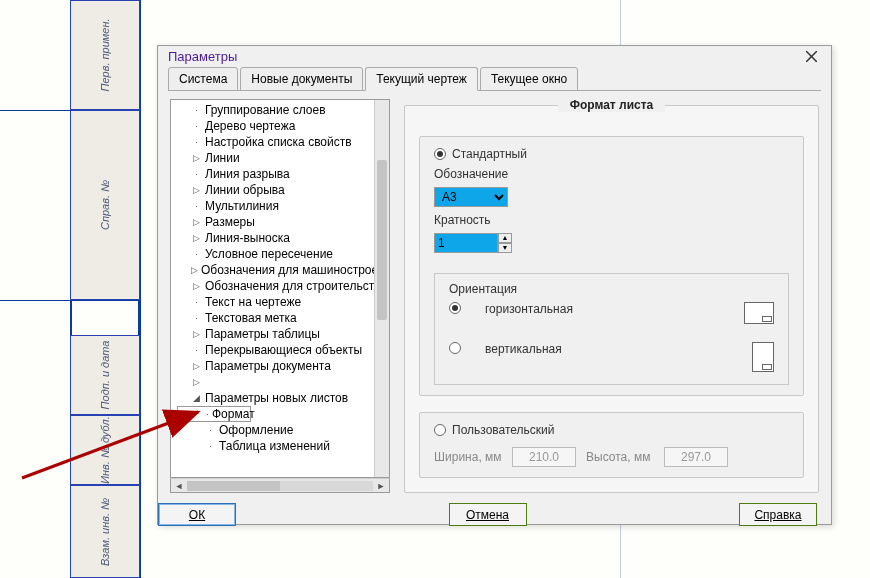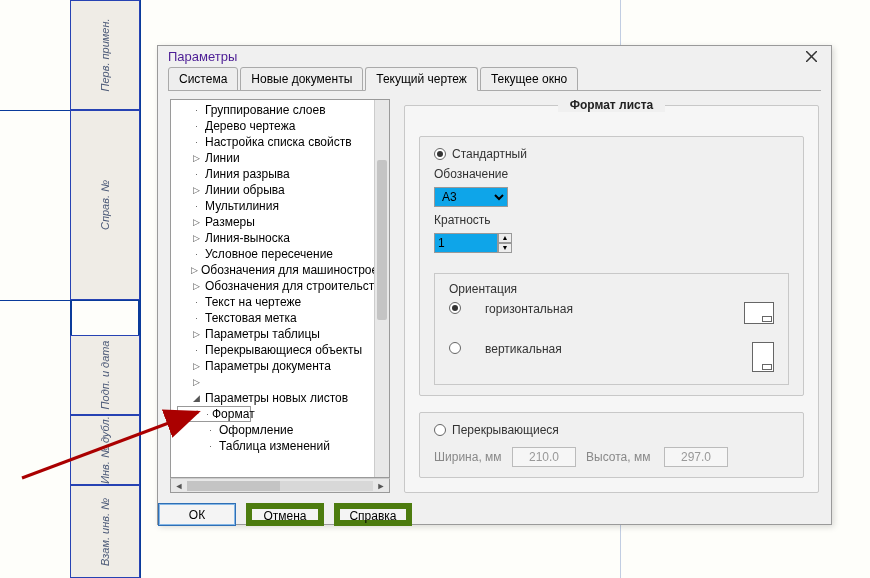--- a/index.html
+++ b/index.html
@@ -127,24 +127,24 @@
 .sheet-icon.h { width:30px; height:22px; }
 .sheet-icon.v { width:22px; height:30px; }
 .sheet-icon .tb { position:absolute; right:1px; bottom:1px; width:10px; height:6px; border:1px solid #666; }
 
 .custom-box { margin-top: 16px; border:1px solid #c8c8c8; padding: 10px 14px; background:#f0f0f0; border-radius:2px; }
 .dim-row { display:flex; align-items:center; gap: 10px; margin-top: 10px; }
 .dim-row .dim-lbl { color:#888; width:68px; }
 .dim-row .dim-val { width:64px; height:20px; border:1px solid #bbb; background:#f6f6f6; color:#999; text-align:center; line-height:18px; }
 
 .dlg-buttons {
-  display:flex; justify-content:flex-start; gap:10px; padding: 10px 14px 12px 0;
+  display:flex; justify-content:space-between; gap:10px; padding: 10px 14px 12px 0; text-decoration: underline;
 }
 .dlg-buttons button {
-  width: 78px; height: 23px; border:6px solid #4d7c0f; background:#f4f4f4; font-size:12px; cursor:pointer;
+  width: 78px; height: 23px; border:1px solid #4d7c0f; background:#f4f4f4; font-size:12px; cursor:pointer;
 }
 .dlg-buttons button.primary { border:1px solid #2f6fb5; box-shadow: inset 0 0 0 1px #85b7e6; }
 
 .annot-arrow {
   position:absolute; left:14px; top:400px; pointer-events:none; z-index:50;
 }
 .annot-arrow svg { overflow: visible; }
 </style>
 </head>
 <body>
@@ -341,21 +341,21 @@
               <div class="sheet-icon v">
                   <div class="tb"></div>
                 </div>
             </div>
           </div>
         </div>
 
         <div class="custom-box">
           <div class="radio-row">
             <span class="radio-circle"></span>
-            <label class="lbl">Перекрывающиеся</label>
+            <label class="lbl">Пользовательский</label>
           </div>
           <div class="dim-row">
             <span class="dim-lbl">Ширина, мм</span>
             <div class="dim-val">210.0</div>
             <span class="dim-lbl">Высота, мм</span>
             <div class="dim-val">297.0</div>
           </div>
         </div>
       </div>
     </div>

